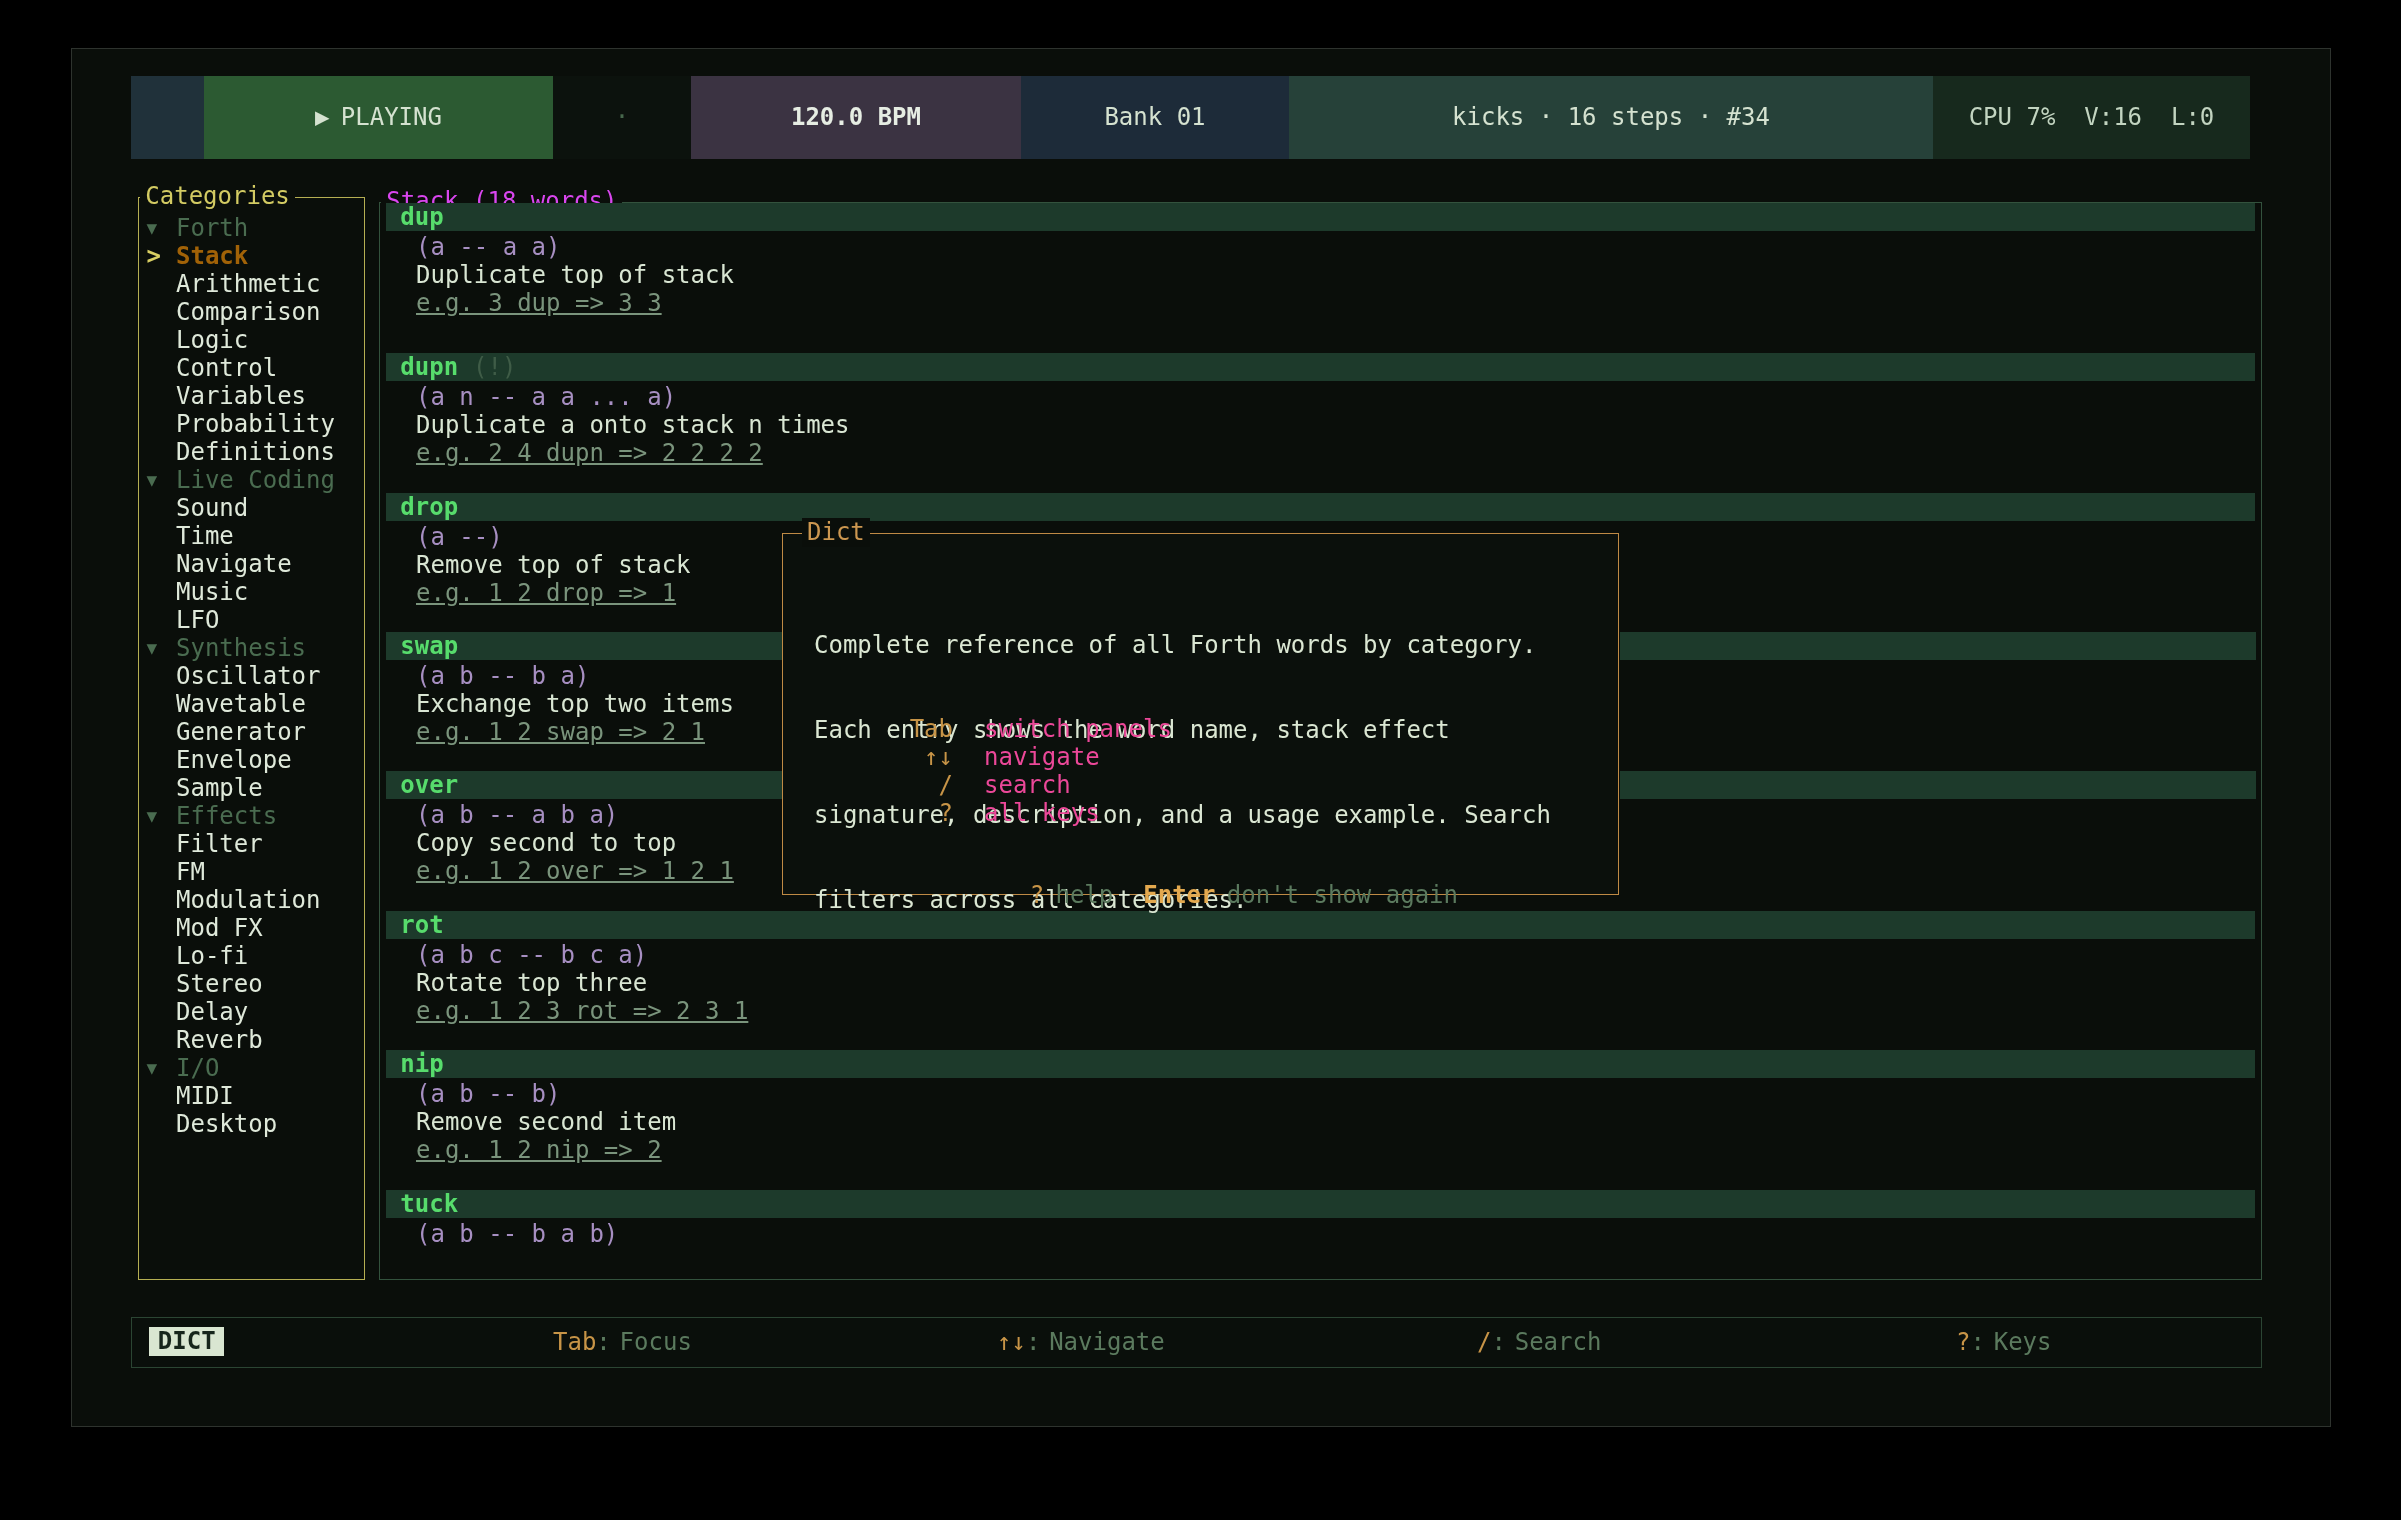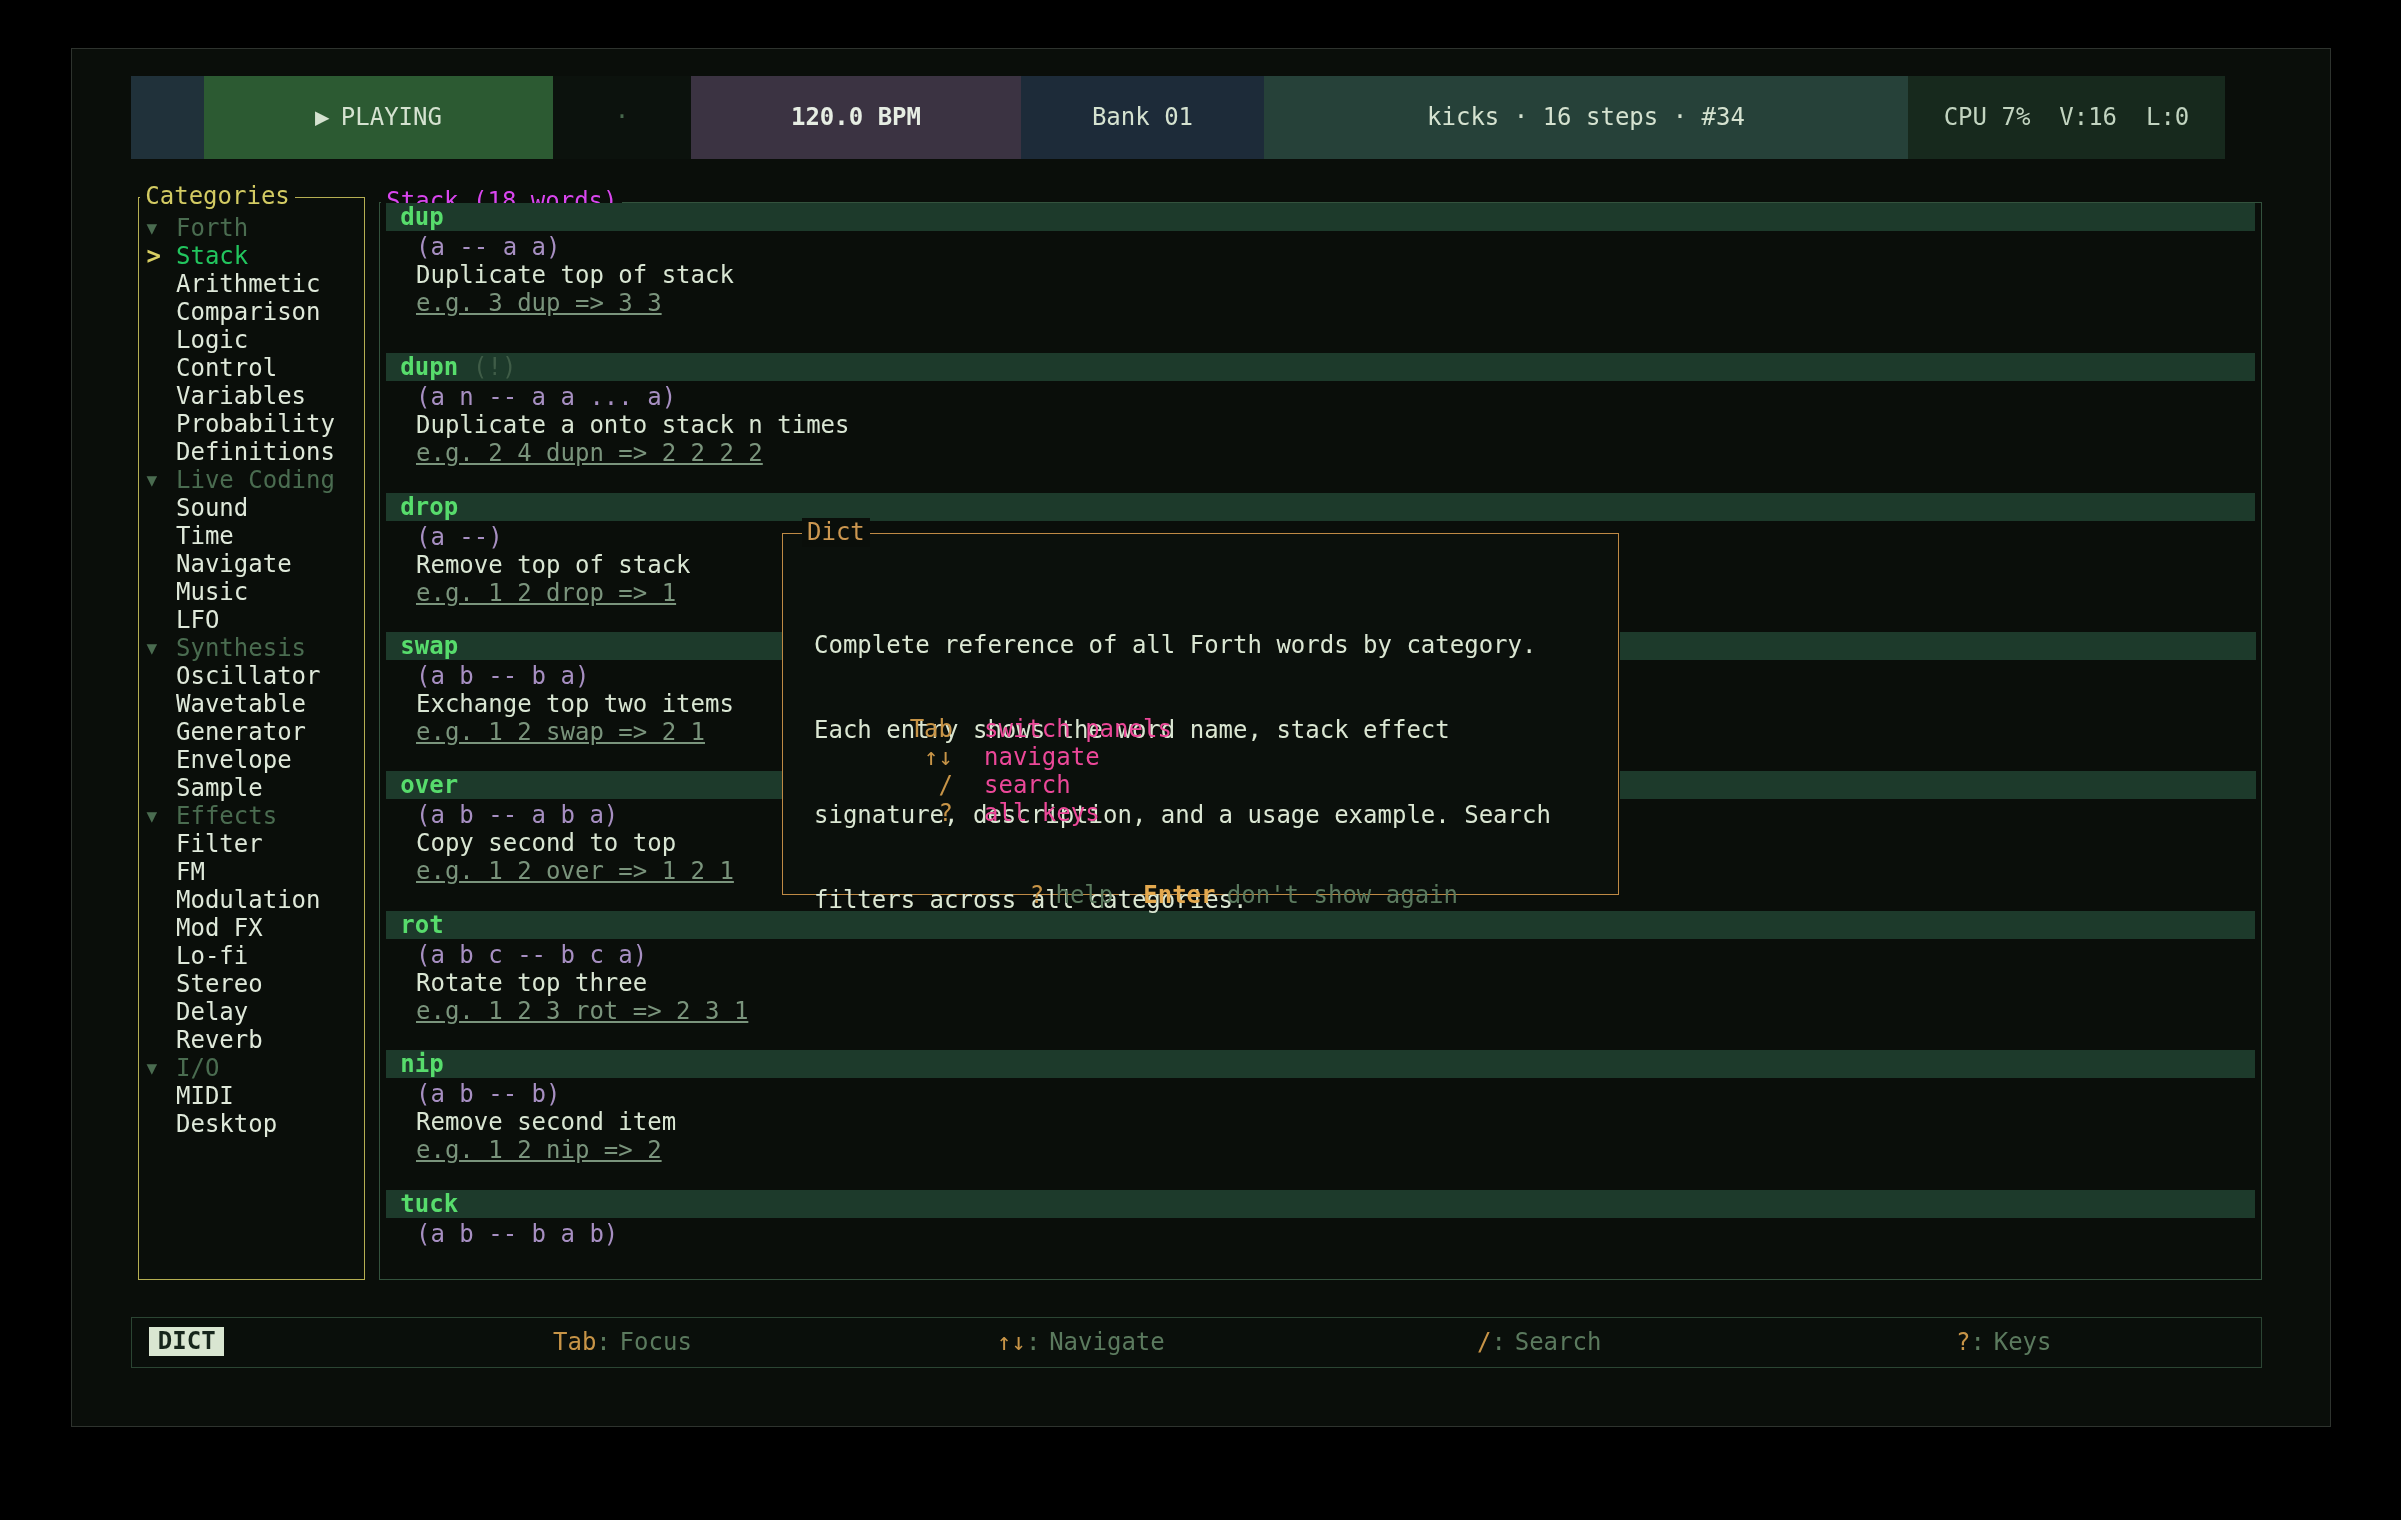--- a/index.html
+++ b/index.html
@@ -6,41 +6,41 @@
   body{width:2401px;height:1521px;position:relative;font-family:"DejaVu Sans Mono",monospace;font-size:24px;color:#d9e6d3;overflow:hidden;}
   .window{position:absolute;left:71px;top:48px;width:2260px;height:1379px;background:#0a0e0a;border:1.9px solid #2e332e;box-sizing:border-box;}
 
   
   .topbar{position:absolute;left:59px;top:27px;width:2138px;height:83px;display:flex;}
   .seg{height:83px;line-height:83px;text-align:center;white-space:pre;color:#d5e2d0;overflow:hidden;}
   .seg-transport{width:349px;background:#2c5a32;}
   .seg-blank1{width:73px;background:#20313a;}
   .seg-gap{width:138px;background:#0c120d;color:#47684c;}
   .seg-bpm{width:330px;background:#3b3342;font-weight:bold;color:#e6ede3;}
-  .seg-bank{width:243px;background:#1d2b39;}
+  .seg-bank{width:268px;background:#1d2b39;}
   .seg-pattern{width:644px;background:#264139;}
   .seg-stats{width:317px;background:#17291d;color:#c2d4c0;}
   .play-icon{margin-right:11.3px;}
 
   
   .panel{position:absolute;box-sizing:border-box;background:#0a0e0a;padding-left:33px;}
   .panel-cats{left:66px;top:148px;width:227px;height:1083px;border:1.9px solid #b5ae52;}
   .panel-main{left:307px;top:153px;width:1883px;height:1078px;border:1.9px solid #33523d;}
   .ptitle{position:absolute;top:-15.7px;background:#0a0e0a;padding:0 5px;height:29px;line-height:29px;white-space:pre;}
   .ptitle-cats{left:1.3px;color:#d3cb63;}
   .ptitle-main{left:1.3px;color:#d946ef;}
 
   
   .cat-list{position:absolute;left:0;top:15.7px;width:100%;}
   .cat-row{height:28px;line-height:28px;padding-left:7.5px;white-space:pre;display:flex;align-items:center;}
   .cat-glyph{display:inline-block;width:29.5px;font-size:17.6px;color:#4a6c50;}
   .cat-label{color:#dfe9da;}
   .cat-row.section .cat-label{color:#4a6c50;}
   .cat-row.selected .cat-glyph{color:#d8cf63;font-size:24px;font-weight:bold;}
-  .cat-row.selected .cat-label{color:#22c55e;font-weight:normal;}
+  .cat-row.selected .cat-label{color:#a16207;font-weight:bold;}
 
   
   .entry{position:absolute;left:0;width:100%;height:139px;}
   .bar{position:absolute;left:6.3px;top:0;width:1869px;height:28px;background:#1d3a2b;line-height:28px;padding-left:14px;box-sizing:border-box;white-space:pre;}
   .entry.cut .bar{width:396px;}
   .bar2{position:absolute;left:1240px;top:0;width:636px;height:28px;background:#1d3a2b;}
   .word{color:#57dc6c;font-weight:bold;}
   .suffix{color:#3f5c47;margin-left:15px;}
   .line{position:absolute;left:36px;height:28px;line-height:28px;white-space:pre;}
   .line.sig{top:29.5px;color:#a78fc2;}

